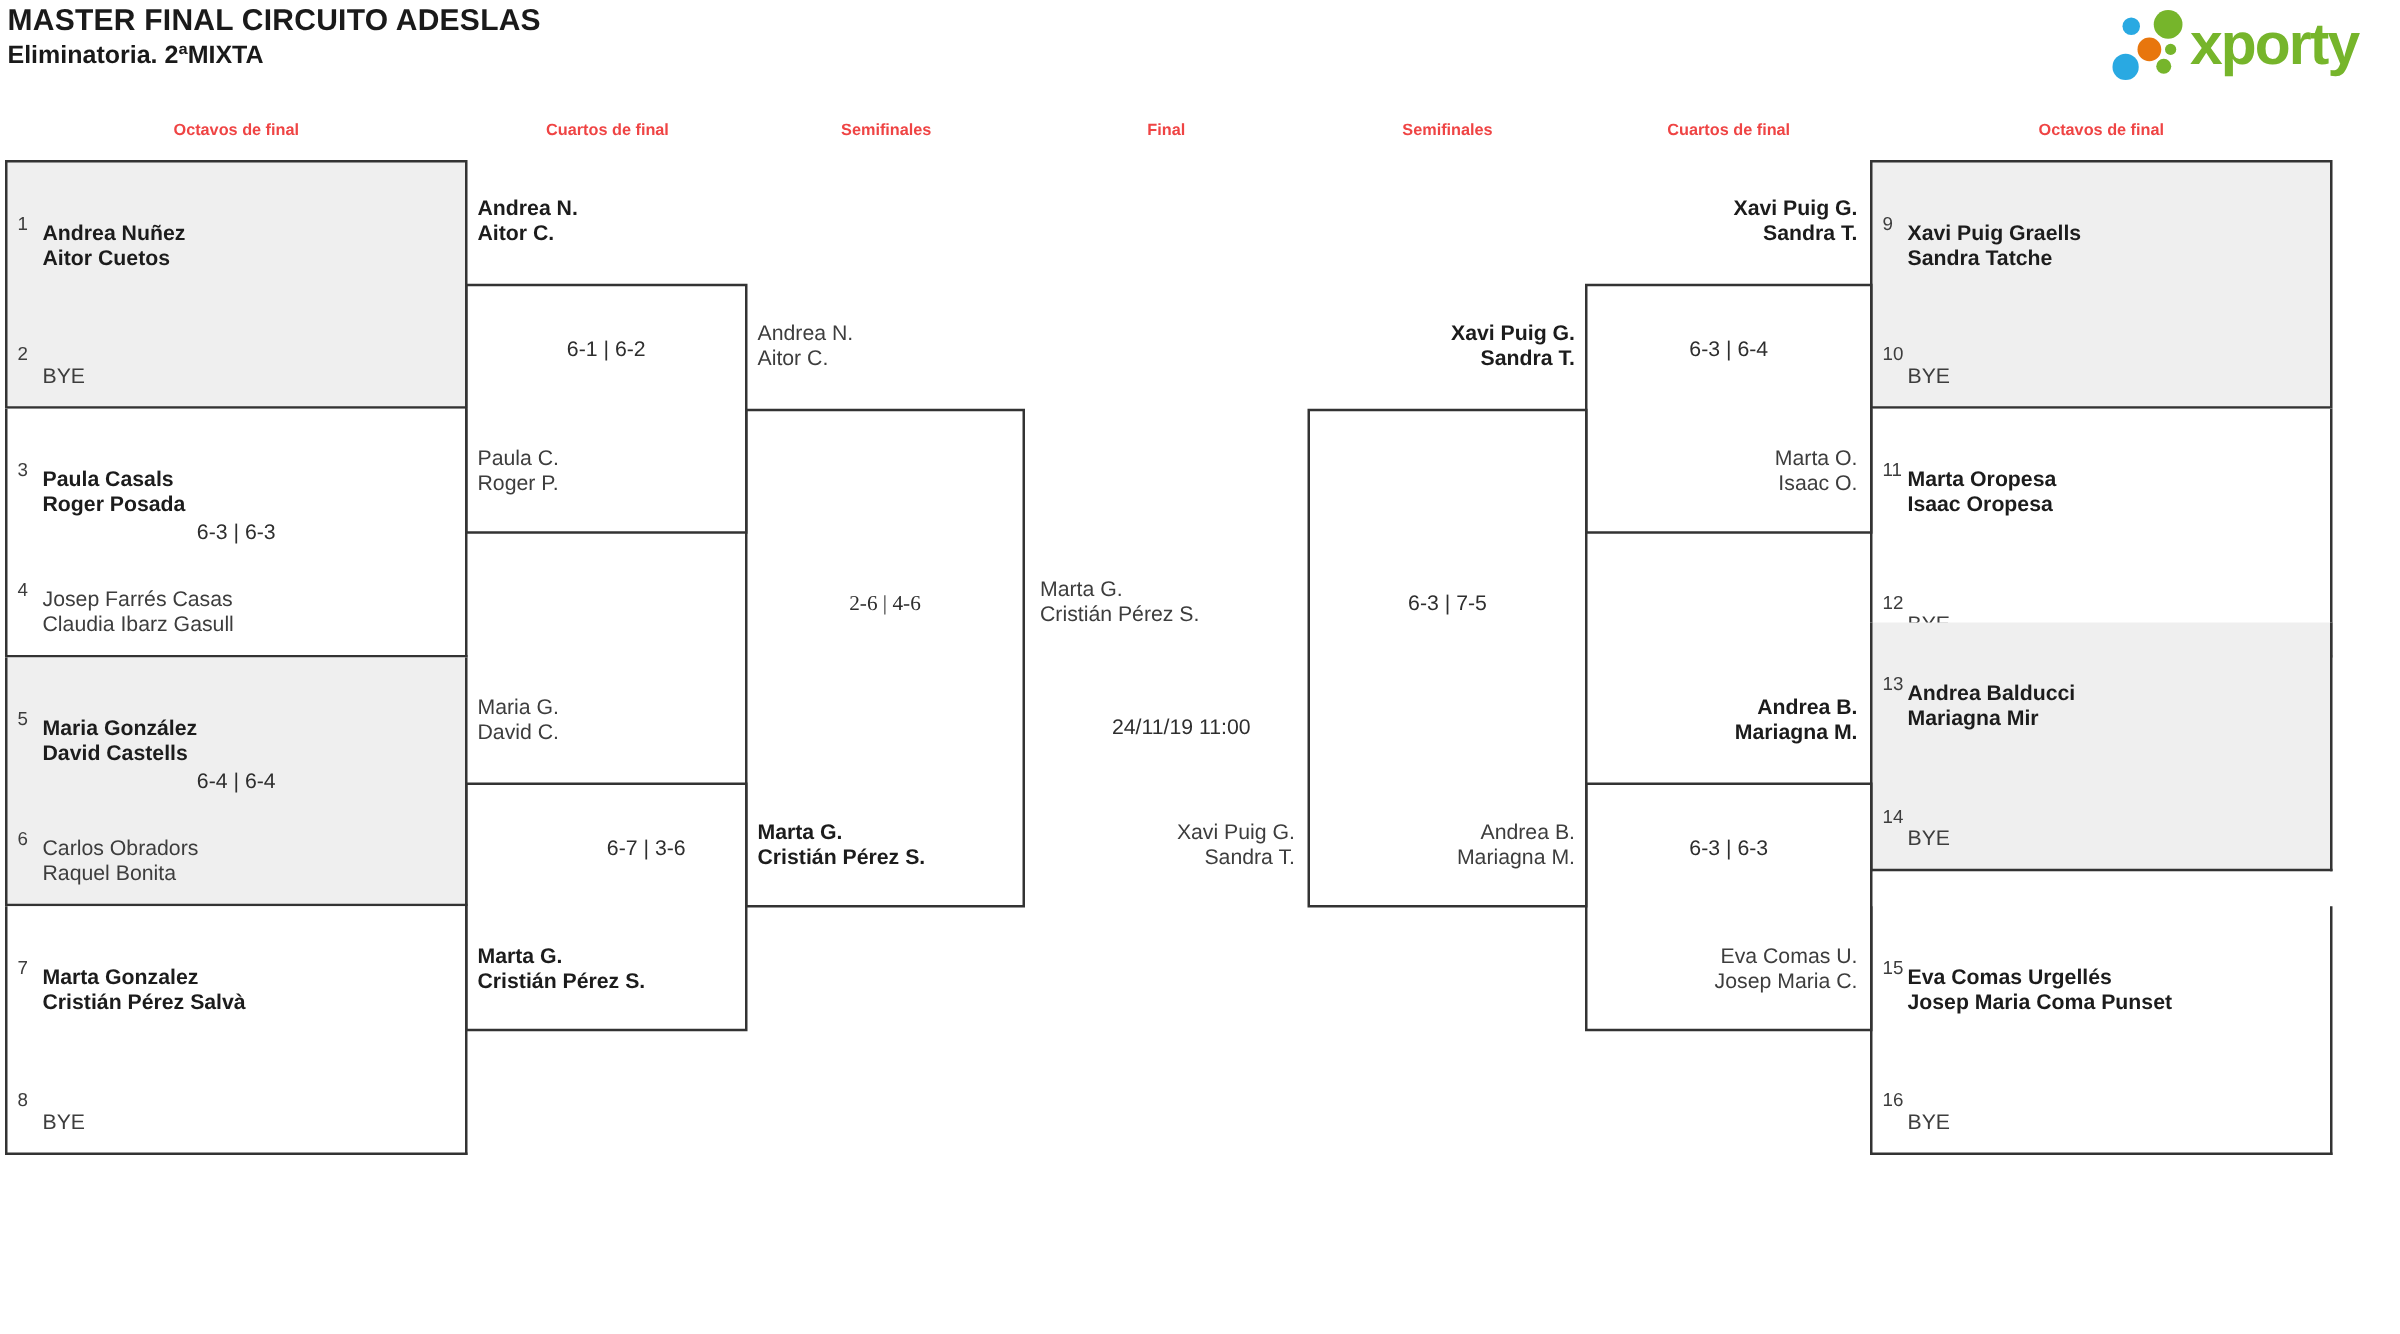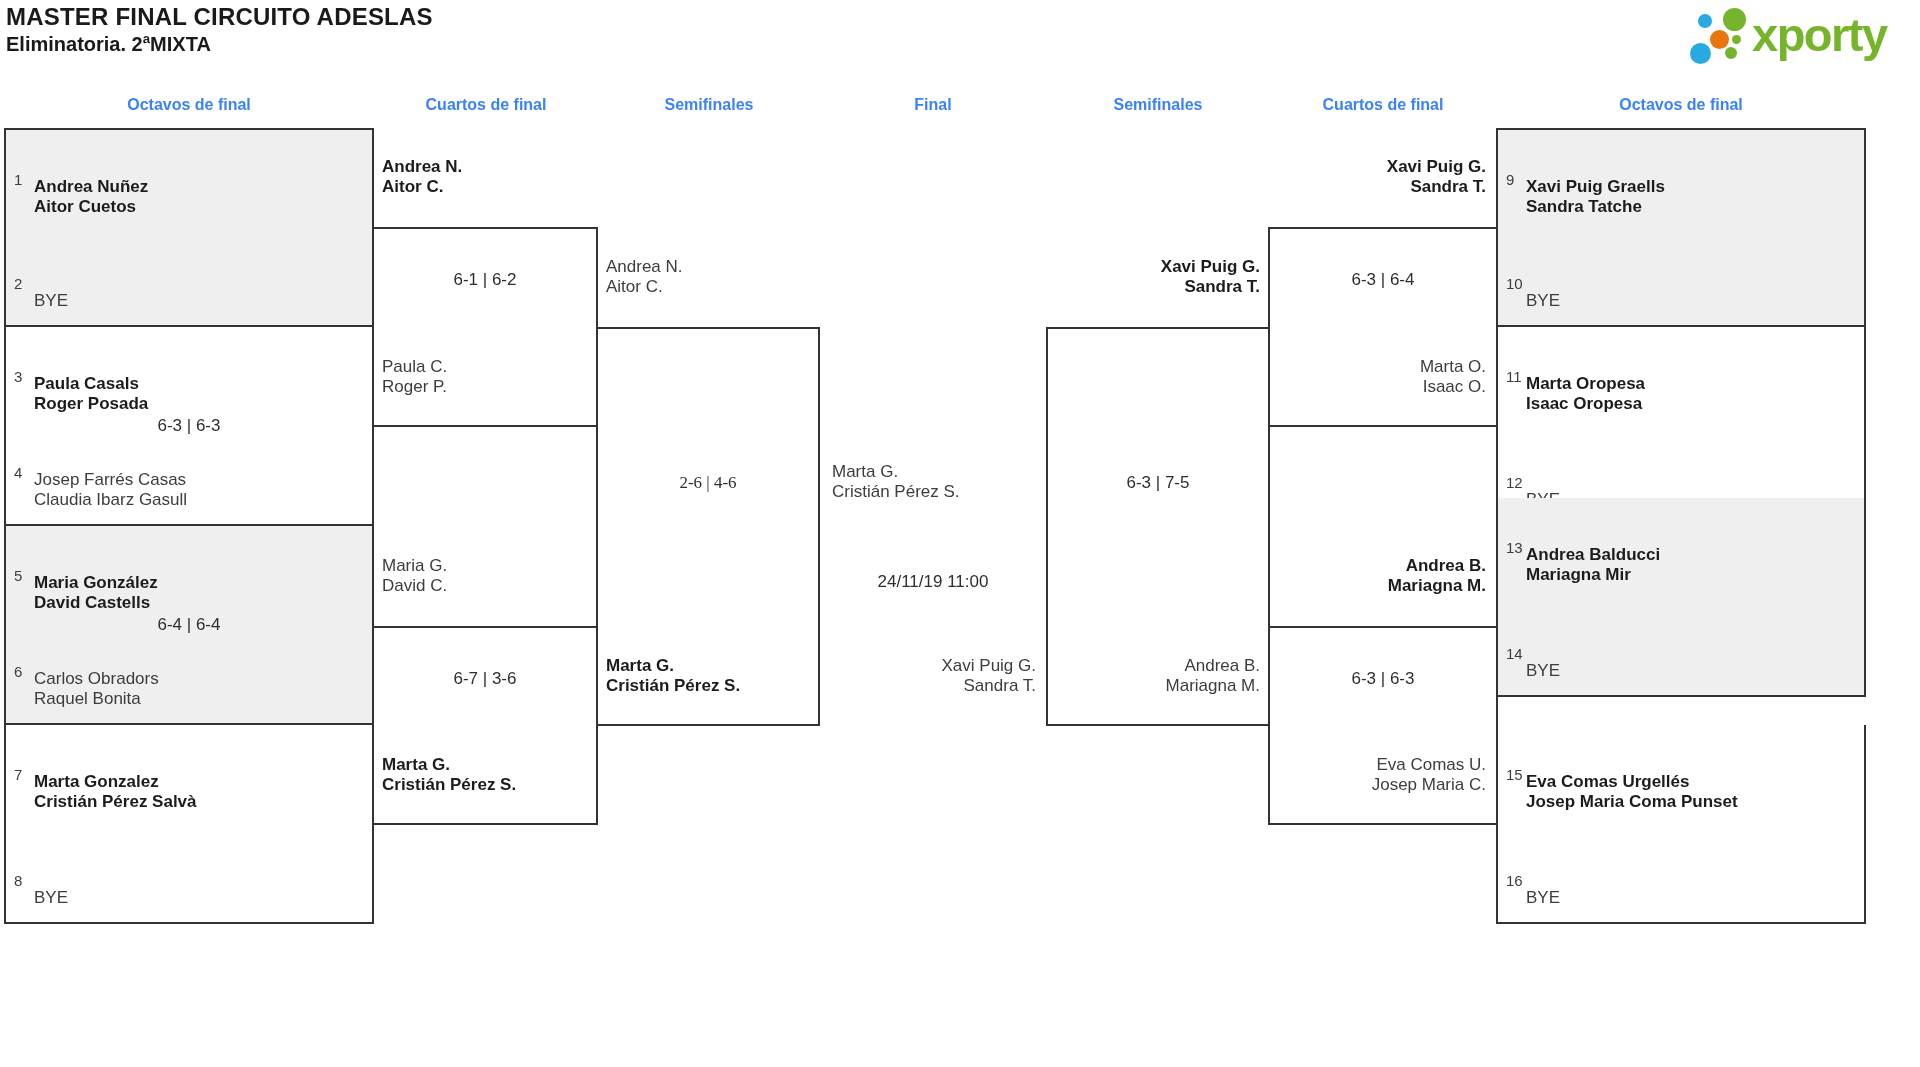--- a/index.html
+++ b/index.html
@@ -11,21 +11,21 @@
   .title-block{position:absolute;left:6px;top:2px;}
   .t1{font-size:24px;font-weight:700;color:#1a1a1a;line-height:29px;letter-spacing:.2px;}
   .t2{font-size:20px;font-weight:700;color:#1a1a1a;line-height:26px;}
 
   
   .logo{position:absolute;left:1690px;top:0;width:228px;height:78px;}
   .dot{position:absolute;border-radius:50%;}
   .logo-text{position:absolute;left:62px;top:6px;font-size:47px;font-weight:800;letter-spacing:-1.5px;line-height:58px;color:#76b52b;}
 
   
-  .rh{position:absolute;top:96px;transform:translateX(-50%);font-size:16px;font-weight:600;color:#3b82f6;white-space:nowrap;}
+  .rh{position:absolute;top:96px;transform:translateX(-50%);font-size:13px;font-weight:600;color:#ef4444;white-space:nowrap;}
 
   
   .box{position:absolute;box-sizing:border-box;border:2px solid #333;background:#fff;}
   .box.gray{background:#efefef;}
   .box.no-top{border-top:none;}
   .line-box{position:absolute;box-sizing:border-box;border:2px solid #333;background:transparent;}
 
   
   .slot{position:absolute;left:8px;right:6px;display:flex;align-items:center;}
   .slot.s-top{top:11px;}
@@ -37,21 +37,21 @@
   .nm:empty{display:none;}
 
   
   .oscore{position:absolute;left:0;right:0;top:50%;transform:translateY(-50%);text-align:center;font-size:17px;color:#2e2e2e;}
 
   
   .score{position:absolute;text-align:center;font-size:17px;color:#2e2e2e;line-height:20px;}
   .flabel{position:absolute;font-size:17px;line-height:20px;color:#3d3d3d;}
   .flabel.w{font-weight:700;color:#1c1c1c;}
   .flabel.ra{text-align:right;}
-  .fdate{position:absolute;text-align:center;font-size:17px;color:#2e2e2e;line-height:20px;}
+  .fdate{position:absolute;text-align:center;font-size:17px;color:#2e2e2e;line-height:20px;margin-left:12px;}
 </style>
 </head>
 <body>
 
 <div id="canvas">
 
   <div class="title-block">
     <div class="t1">MASTER FINAL CIRCUITO ADESLAS</div>
     <div class="t2">Eliminatoria. 2ªMIXTA</div>
   </div>
@@ -232,21 +232,21 @@
   <div class="score" style="left:372px;width:226px;top:270px;">6-1 | 6-2</div>
   <div class="flabel" style="left:382px;top:357px;">
     <span class="nm">Paula C.</span>
       <span class="nm">Roger P.</span>
   </div>
 
   <div class="flabel" style="left:382px;top:556px;">
     <span class="nm">Maria G.</span>
       <span class="nm">David C.</span>
   </div>
-  <div class="score" style="left:372px;width:226px;top:669px;">6-7 | 3-6</div>
+  <div class="score" style="left:372px;width:226px;top:669px;padding-left:32px;">6-7 | 3-6</div>
   <div class="flabel w" style="left:382px;top:755px;">
     <span class="nm">Marta G.</span>
       <span class="nm">Cristián Pérez S.</span>
   </div>
 
   <div class="flabel" style="left:606px;top:257px;">
     <span class="nm">Andrea N.</span>
       <span class="nm">Aitor C.</span>
   </div>
   <div class="score" style="left:596px;width:224px;top:473px;font-family:Liberation Serif, serif;">2-6 | 4-6</div>

